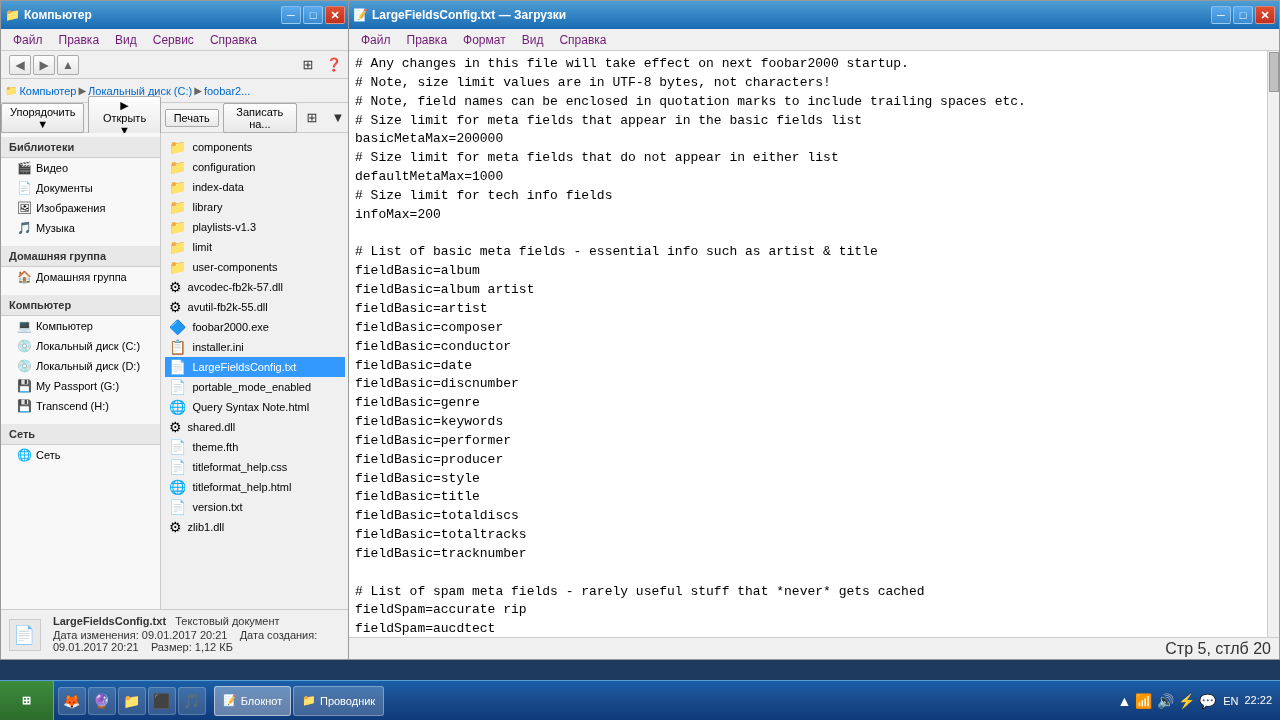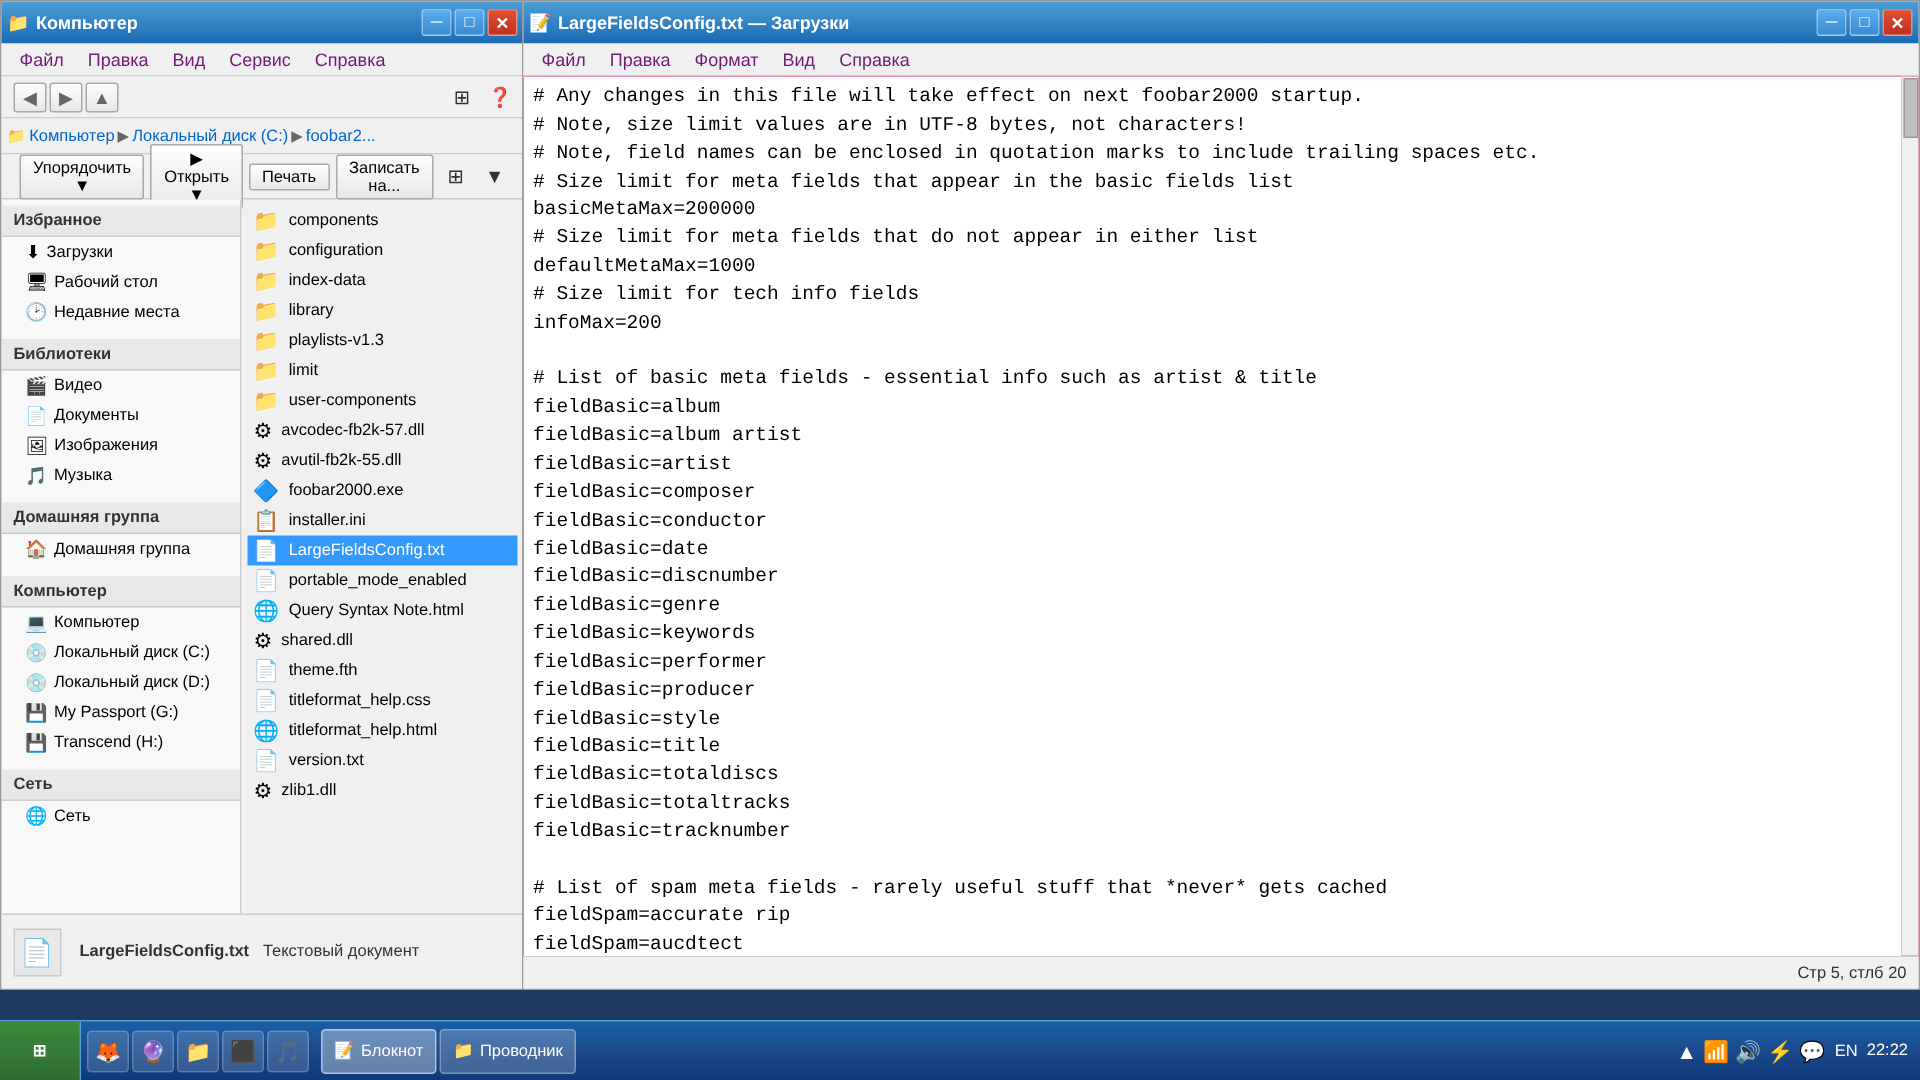--- a/index.html
+++ b/index.html
@@ -74,21 +74,21 @@
       height: 22px; background: #f0f0f0; display: flex; align-items: center;
       border-bottom: 1px solid #ccc; padding: 0 4px; flex-shrink: 0;
     }
     .menu-item {
       padding: 2px 8px; font-size: 12px; cursor: pointer; color: #701a75;
     }
 
     
     .explorer-toolbar {
       height: 30px; background: #f0f0f0; display: flex; align-items: center;
-      border-bottom: 1px solid #ccc; padding: 0 12px; gap: 4px; flex-shrink: 0;
+      border-bottom: 1px solid #ccc; padding: 0 0; gap: 4px; flex-shrink: 0;
     }
     .exp-toolbar-btn {
       padding: 2px 8px; font-size: 11px; cursor: pointer; color: #000;
       background: linear-gradient(to bottom, #fdfdfd, #e8e8e8);
       border: 1px solid #aaa; border-radius: 2px; display: flex; align-items: center; gap: 3px;
     }
 
     
     .explorer-body { display: flex; flex: 1; overflow: hidden; }
     .sidebar {
@@ -139,21 +139,21 @@
       background: #f0f0f0; border-left: 1px solid #ccc;
     }
     .scrollbar-thumb {
       width: 10px; height: 40px; background: #c0c0c0; margin: 1px;
       border: 1px solid #999; cursor: pointer;
     }
 
     
     .notepad-statusbar {
       height: 22px; background: #f0f0f0; border-top: 1px solid #ccc;
-      display: flex; align-items: center; padding: 0 8px; font-size: 11px;
+      display: flex; align-items: center; padding: 0 8px; font-size: 16px;
       color: #333; flex-shrink: 0; justify-content: flex-end;
     }
 
     
     ::-webkit-scrollbar { width: 12px; }
     ::-webkit-scrollbar-track { background: #f0f0f0; }
     ::-webkit-scrollbar-thumb { background: #c0c0c0; border: 1px solid #999; }
 
     .nav-arrows { display: flex; align-items: center; gap: 2px; padding: 2px 4px; }
     .nav-btn {
@@ -230,35 +230,20 @@
     <button class="exp-toolbar-btn">Записать на...</button>
     <div class="exp-icons-right" style="margin-left:auto; display:flex; gap:4px;">
       <div class="exp-icon-btn">⊞</div>
       <div class="exp-icon-btn">▼</div>
     </div>
   </div>
 
   <div class="explorer-body">
     <div class="sidebar">
       <div class="sidebar-section">
-        <div class="sidebar-header">Избранное</div>
-        <div class="sidebar-item">
-          <span class="sidebar-icon">⬇</span>
-          <span>Загрузки</span>
-        </div>
-        <div class="sidebar-item">
-          <span class="sidebar-icon">🖥</span>
-          <span>Рабочий стол</span>
-        </div>
-        <div class="sidebar-item">
-          <span class="sidebar-icon">🕑</span>
-          <span>Недавние места</span>
-        </div>
-      </div>
-      <div class="sidebar-section">
         <div class="sidebar-header">Библиотеки</div>
         <div class="sidebar-item">
           <span class="sidebar-icon">🎬</span>
           <span>Видео</span>
         </div>
         <div class="sidebar-item">
           <span class="sidebar-icon">📄</span>
           <span>Документы</span>
         </div>
         <div class="sidebar-item">
@@ -395,20 +380,30 @@
     </div>
   </div>
 
   <div class="file-info-bar">
     <div class="file-thumb">📄</div>
     <div class="file-details">
       <div class="file-details-row">
         <strong>LargeFieldsConfig.txt</strong>
         <span> &nbsp; </span>
         <span>Текстовый документ</span>
+      </div>
+      <div class="file-details-row">
+        <span>Дата изменения:</span>
+        <span>09.01.2017 20:21</span>
+        &nbsp;&nbsp;
+        <span>Дата создания:</span>
+        <span>09.01.2017 20:21</span>
+        &nbsp;&nbsp;
+        <span>Размер:</span>
+        <span>1,12 КБ</span>
       </div>
     </div>
   </div>
 </div>
 
 <div class="notepad-window">
 
   <div class="notepad-titlebar">
     <div class="window-title-left">
       <span>📝</span>

